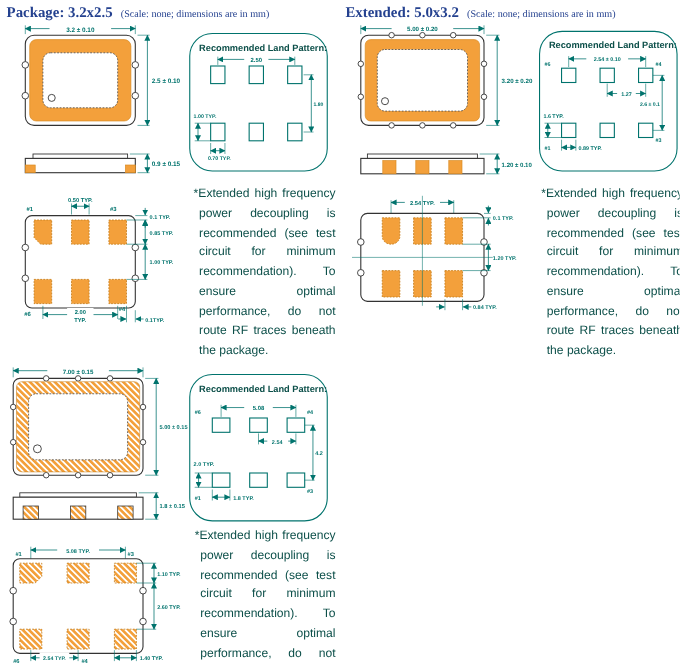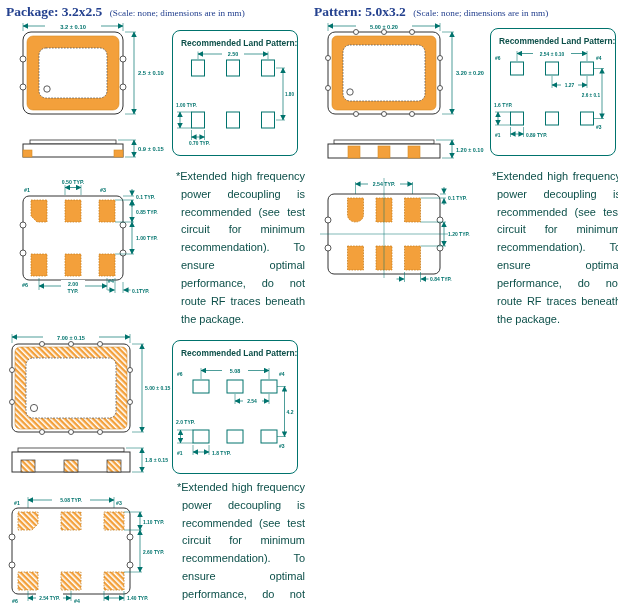--- a/index.html
+++ b/index.html
@@ -1,20 +1,20 @@
 <!DOCTYPE html>
 <html><head>
 <meta charset="utf-8">
 <style>
   html,body{margin:0;padding:0;background:#fff;}
   #page{position:relative;width:618px;height:605px;background:#fff;overflow:hidden;font-family:"Liberation Sans",sans-serif;}
   .pkg-title{position:absolute;white-space:nowrap;}
   .pkg-name{font-family:"Liberation Serif",serif;font-weight:bold;font-size:13.5px;color:#24418f;}
   .pkg-scale{font-family:"Liberation Serif",serif;font-size:9.2px;color:#24418f;margin-left:3px;}
-  .land-box{position:absolute;border:1.5px solid #00736d;border-radius:8px;background:#fff;box-sizing:border-box;}
+  .land-box{position:absolute;border:1.5px solid #00736d;border-radius:21px;background:#fff;box-sizing:border-box;}
   .land-title{font-size:8.4px;font-weight:bold;color:#0c4f49;padding:7px 2px 2px 8px;white-space:nowrap;}
   .note{position:absolute;margin:0;font-size:11px;line-height:1.62;color:#0c4f49;text-align:justify;text-indent:-5px;padding-left:5px;}
   svg.draw{position:absolute;}
   svg text{fill:#00736d;font-weight:bold;font-family:"Liberation Sans",sans-serif;}
   .dim{stroke:#00736d;stroke-width:0.7;fill:none;marker-start:url(#arr);marker-end:url(#arr);}
   .dima{stroke:#00736d;stroke-width:0.7;fill:none;marker-end:url(#arr);}
   .ext{stroke:#00736d;stroke-width:0.55;fill:none;}
   .cl{stroke:#00736d;stroke-width:0.5;fill:none;}
   .bdy{fill:#fff;stroke:#333;stroke-width:1;}
   .bdy2{fill:#fff;stroke:#333;stroke-width:0.8;}
@@ -150,21 +150,21 @@
     <line class="ext" x1="18.5" y1="80" x2="18.5" y2="90"></line>
         <line class="ext" x1="31.5" y1="80" x2="31.5" y2="90"></line>
     <line class="dim" x1="18.5" y1="87" x2="31.5" y2="87"></line>
     <text x="16" y="95" font-size="4.8">0.70  TYP.</text>
   </svg>
 </div>
 
 <p class="note" style="left:176px;top:168px;width:124px">*Extended high frequency power decoupling is recommended (see test circuit for minimum recommendation). To ensure optimal performance, do not route RF traces beneath the package.</p>
 
 <div class="pkg-title" style="left:314px;top:2px">
-  <span class="pkg-name">Pattern: 5.0x3.2</span>
+  <span class="pkg-name">Extended: 5.0x3.2</span>
   <span class="pkg-scale">(Scale: none; dimensions are in mm)</span>
 </div>
 
 <svg class="draw" style="left:316px;top:20px" width="172" height="288" viewBox="0 0 172 288">
   <g>
     <line class="ext" x1="12" y1="11" x2="12" y2="3"></line>
         <line class="ext" x1="124" y1="11" x2="124" y2="3"></line>
     <line class="dim" x1="12" y1="6" x2="124" y2="6"></line>
     <rect class="bg" x="40" y="1" width="56" height="9.5"></rect>
     <text x="68" y="8.6" text-anchor="middle" font-size="5.6">5.00 ± 0.20</text>

